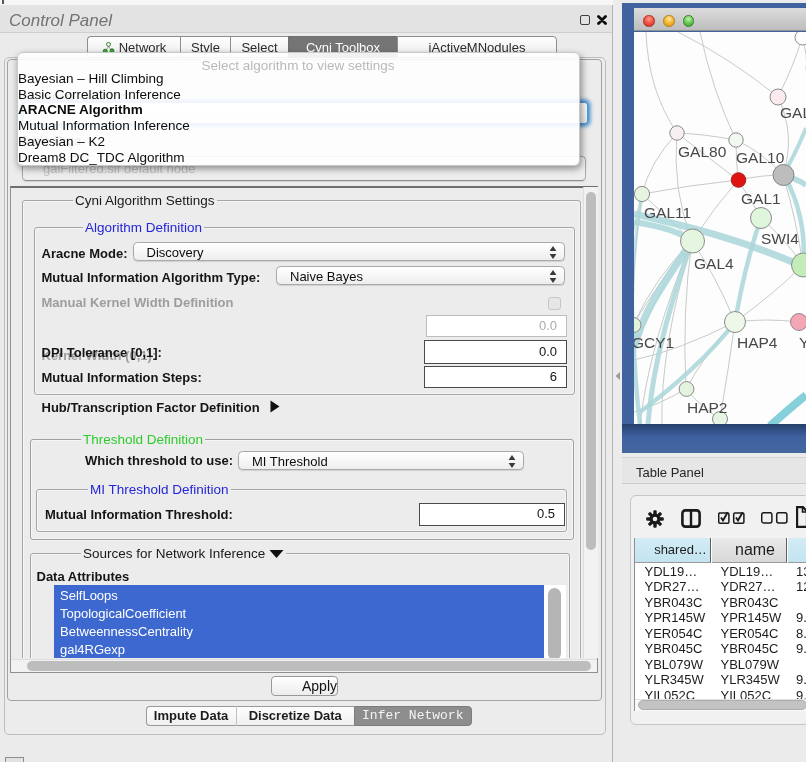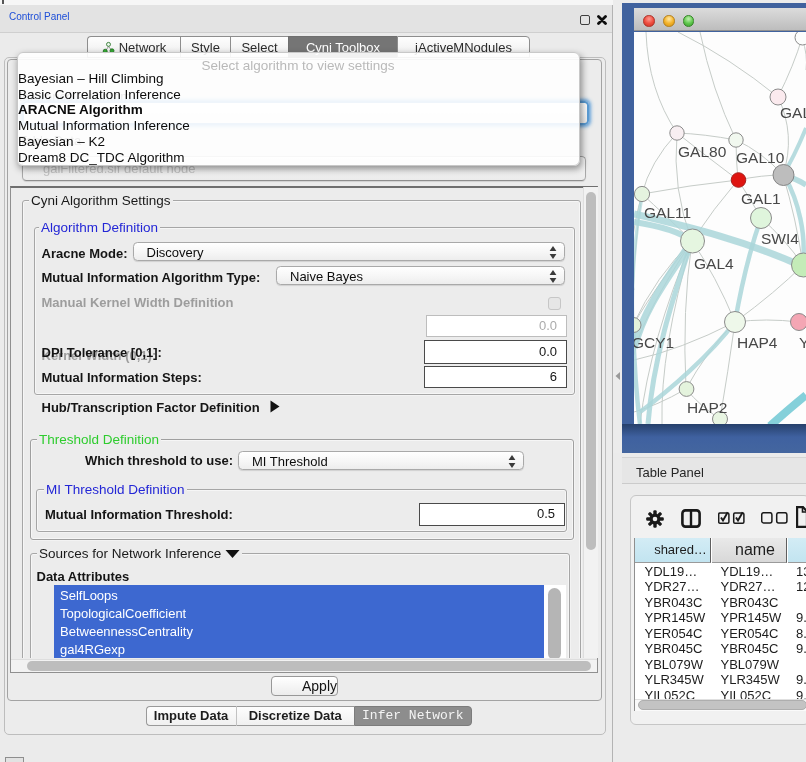--- a/index.html
+++ b/index.html
@@ -3,37 +3,37 @@
 <meta charset="utf-8">
 <style>
 * { margin:0; padding:0; box-sizing:border-box; }
 html,body { width:806px; height:762px; overflow:hidden; }
 body { font-family:"Liberation Sans", sans-serif; background:#ececec; }
 #root { position:absolute; left:0; top:0; width:806px; height:762px; background:#ececec; }
 .abs { position:absolute; }
 .lb { position:absolute; font-weight:bold; font-size:13px; color:#151515; white-space:nowrap; }
 .lbg { color:#9d9d9d; }
 .grp { position:absolute; border:1px solid #a6a6a6; border-radius:3px; box-shadow:inset 0 0 0 1px rgba(255,255,255,0.55), 0.5px 0.5px 0 rgba(255,255,255,0.8); }
-.glab { position:absolute; font-size:13.5px; background:#ececec; padding:0 2px; white-space:nowrap; line-height:13px; }
+.glab { position:absolute; font-size:13.5px; background:#ececec; padding:0 2px; white-space:nowrap; line-height:13px;margin-left:44px; }
 .cb { position:absolute; background:linear-gradient(#ffffff 0%,#f6f6f6 55%,#ededed 100%); border:1px solid #a9a9a9; border-radius:4.5px; box-shadow:0 1px 1px rgba(0,0,0,0.12); font-size:13px; color:#0d0d0d; }
 .cb .tx { position:absolute; left:13px; top:2px; white-space:nowrap; }
 .fd { position:absolute; background:#fff; border:1px solid #bdbdbd; font-size:13px; color:#141414; text-align:right; padding-right:9px; white-space:nowrap; }
 .fdk { border:1.5px solid #4a4a4a; }
 .arrows { position:absolute; width:8px; height:13px; }
 </style>
 </head>
 <body>
 <div id="root">
 
 <div class="abs" style="left:0; top:0; width:613px; height:762px; background:#f6f6f6;"></div>
 <div class="abs" style="left:2px; top:0; width:2px; height:4px; background:#555;"></div>
 <div class="abs" style="left:0; top:5px; width:613px; height:757px; background:#ebebeb; border-right:1px solid #b3b3b3;"></div>
 
 <div class="abs" style="left:0; top:5px; width:612px; height:28px; background:#e3e3e3; border-bottom:1px solid #cfcfcf;"></div>
-<div class="abs" style="left:9px; top:11px; font-size:10px; color:#1d4ed8;">Control Panel</div>
+<div class="abs" style="left:9px; top:11px; font-size:17px; color:#737373;font-style:italic;">Control Panel</div>
 
 <div class="abs" style="left:579.5px; top:14.5px; width:10px; height:10px; border:1.4px solid #3f3f3f; border-radius:2px;"></div>
 <svg class="abs" style="left:596.5px; top:15px;" width="10" height="10" viewBox="0 0 10 10">
       <path d="M1.5 1.5 L8.5 8.5 M8.5 1.5 L1.5 8.5" stroke="#0d0d0d" stroke-width="2.8" stroke-linecap="round"></path>
     </svg>
 
 <div class="abs" style="left:4px; top:57px; width:602px; height:678px; background:#ececec; border:1px solid #bdbdbd; border-radius:5px;"></div>
 
 <div class="abs" style="left:7px; top:59px; width:594.5px; height:642px; background:#ececec; border:1px solid #a3a3a3; border-radius:4px;"></div>
 
@@ -43,21 +43,21 @@
       <path d="M3.5 10 L6.5 5.5 M6.5 5.5 L10 9.5 M6.5 5.5 L6.5 2.5" stroke="#9a9a9a" stroke-width="1"></path>
       <circle cx="3.2" cy="10.2" r="2" fill="#34a834" stroke="#1c6b1c" stroke-width="0.8"></circle>
       <circle cx="10" cy="9.8" r="2" fill="#34a834" stroke="#1c6b1c" stroke-width="0.8"></circle>
       <circle cx="6.5" cy="3.4" r="2" fill="#e9f5e9" stroke="#1c6b1c" stroke-width="0.8"></circle>
     </svg>
     Network
   </div>
   <div style="width:50px; height:22px; border:1px solid #8e8e8e; border-right:none; background:linear-gradient(#fefefe,#ececec); display:flex; align-items:center; justify-content:center;">Style</div>
   <div style="width:58px; height:22px; border:1px solid #8e8e8e; border-right:none; background:linear-gradient(#fefefe,#ececec); display:flex; align-items:center; justify-content:center;text-align:right;">Select</div>
   <div style="width:109px; height:22px; border:1px solid #6f6f6f; border-right:none; background:#757575; color:#fff; display:flex; align-items:center; justify-content:center;">Cyni Toolbox</div>
-  <div style="width:133px; height:22px; border:1px solid #8e8e8e; border-radius:0 4px 0 0; background:linear-gradient(#fefefe,#ececec); display:flex; align-items:center; justify-content:center;">jActiveMNodules</div>
+  <div style="width:160px; height:22px; border:1px solid #8e8e8e; border-radius:0 4px 0 0; background:linear-gradient(#fefefe,#ececec); display:flex; align-items:center; justify-content:center;">jActiveMNodules</div>
 </div>
 
 <div class="abs" style="left:19px; top:89px; font-size:13px; color:#3a3a3a;">Inference Algorithm</div>
 <div class="cb" style="left:22px; top:101px; width:567px; height:24px; border:2px solid #5b9bd3; box-shadow:0 0 3.5px 1.5px rgba(80,150,215,0.85);"></div>
 <div class="abs" style="left:19px; top:133px; font-size:13px; color:#3a3a3a;">Table Data</div>
 <div class="cb" style="left:22px; top:156px; width:564px; height:25px; background:linear-gradient(#f7f7f7,#ececec); border-color:#a8a8a8; border-bottom-color:#8f8f8f;">
   <span class="tx" style="top:4px; left:20px; color:#c2c2c2;">galFiltered.sif default node</span>
 </div>
 
 <div class="abs" style="left:16.5px; top:52px; width:563px; height:114px; background:rgba(255,255,255,0.90); border:1px solid #c8c8c8; border-radius:6px; box-shadow:1.5px 3px 7px rgba(0,0,0,0.42);">

